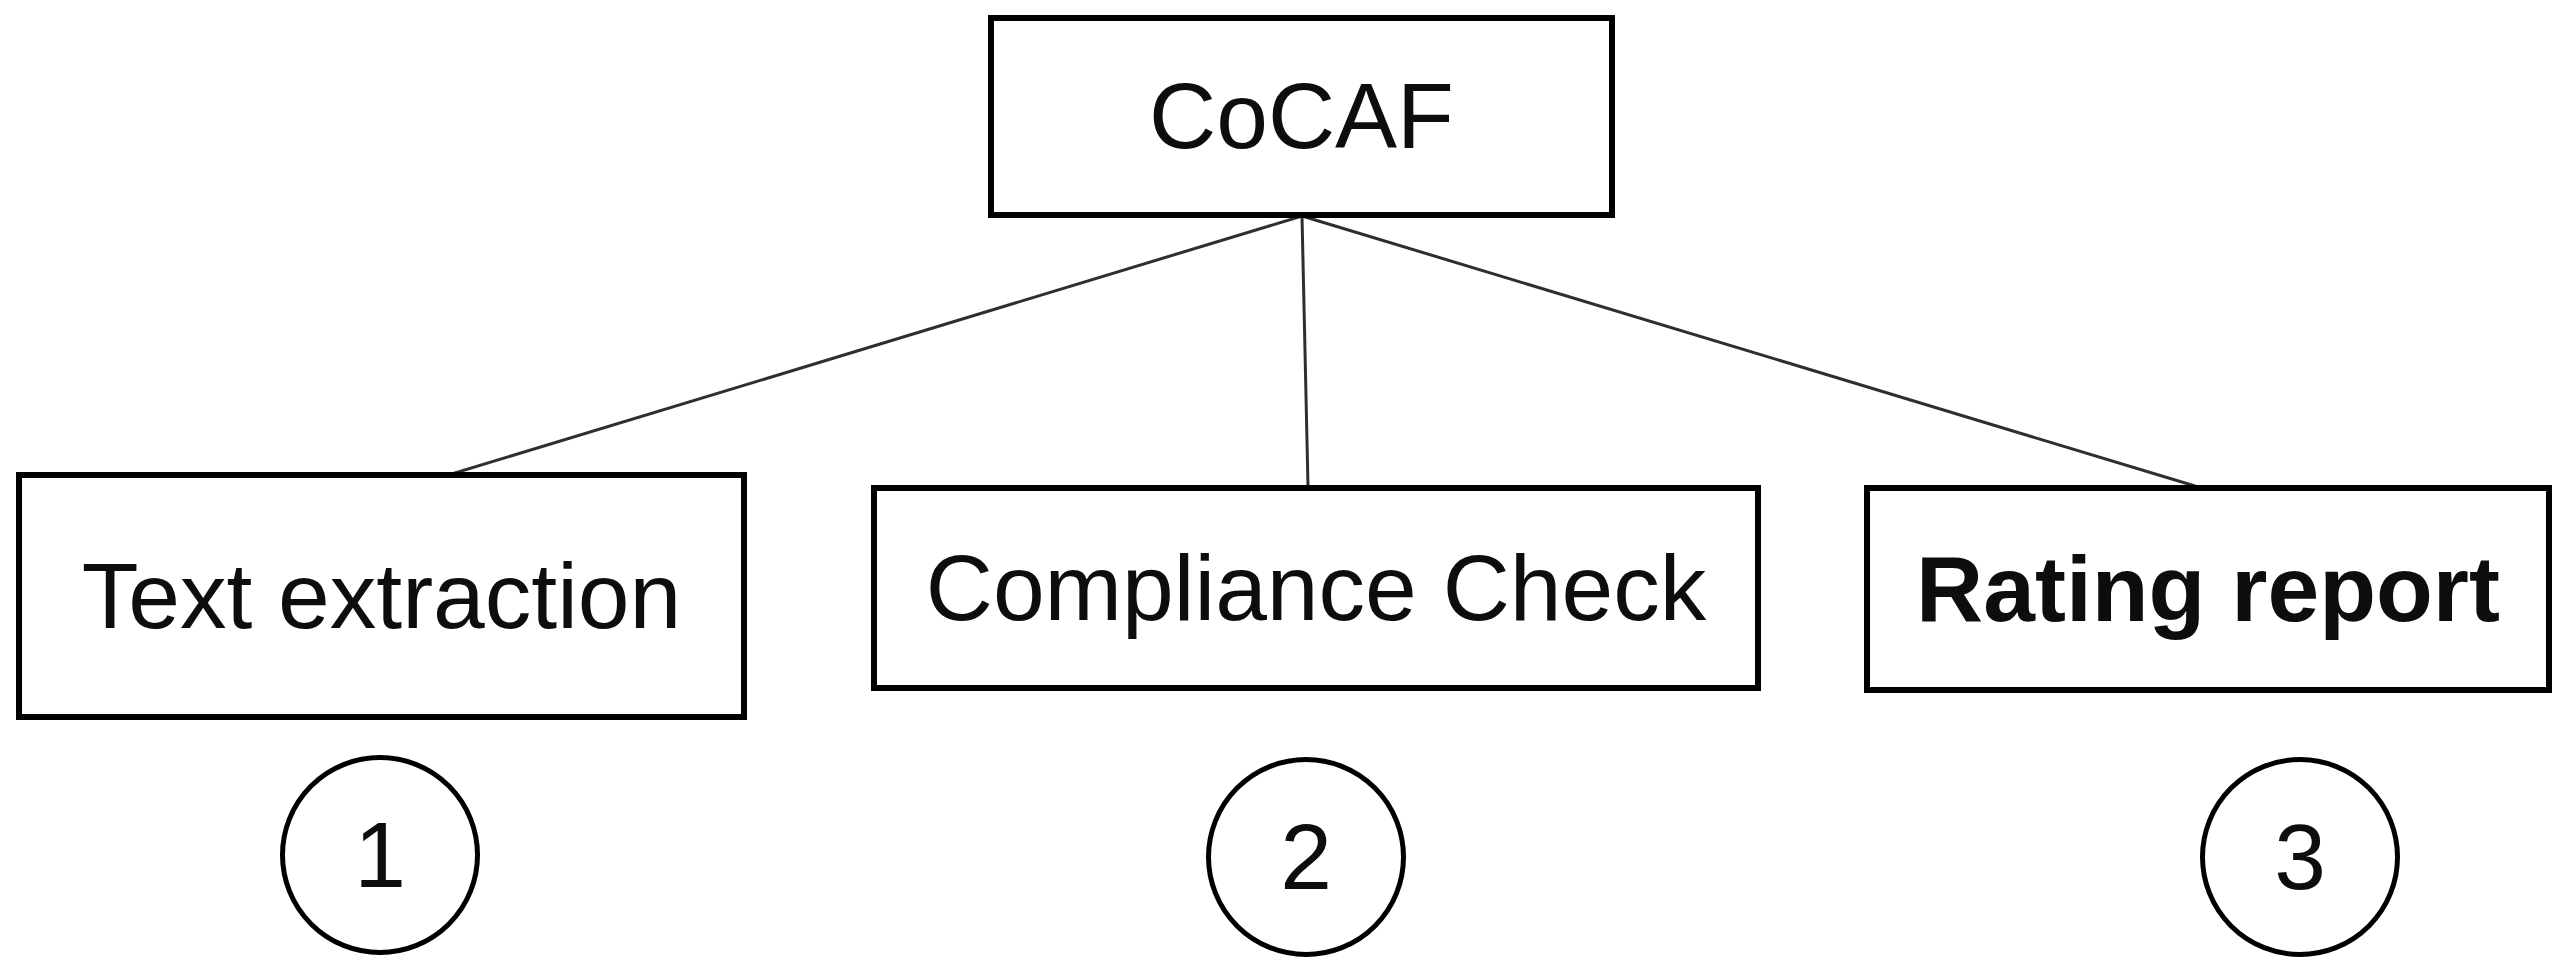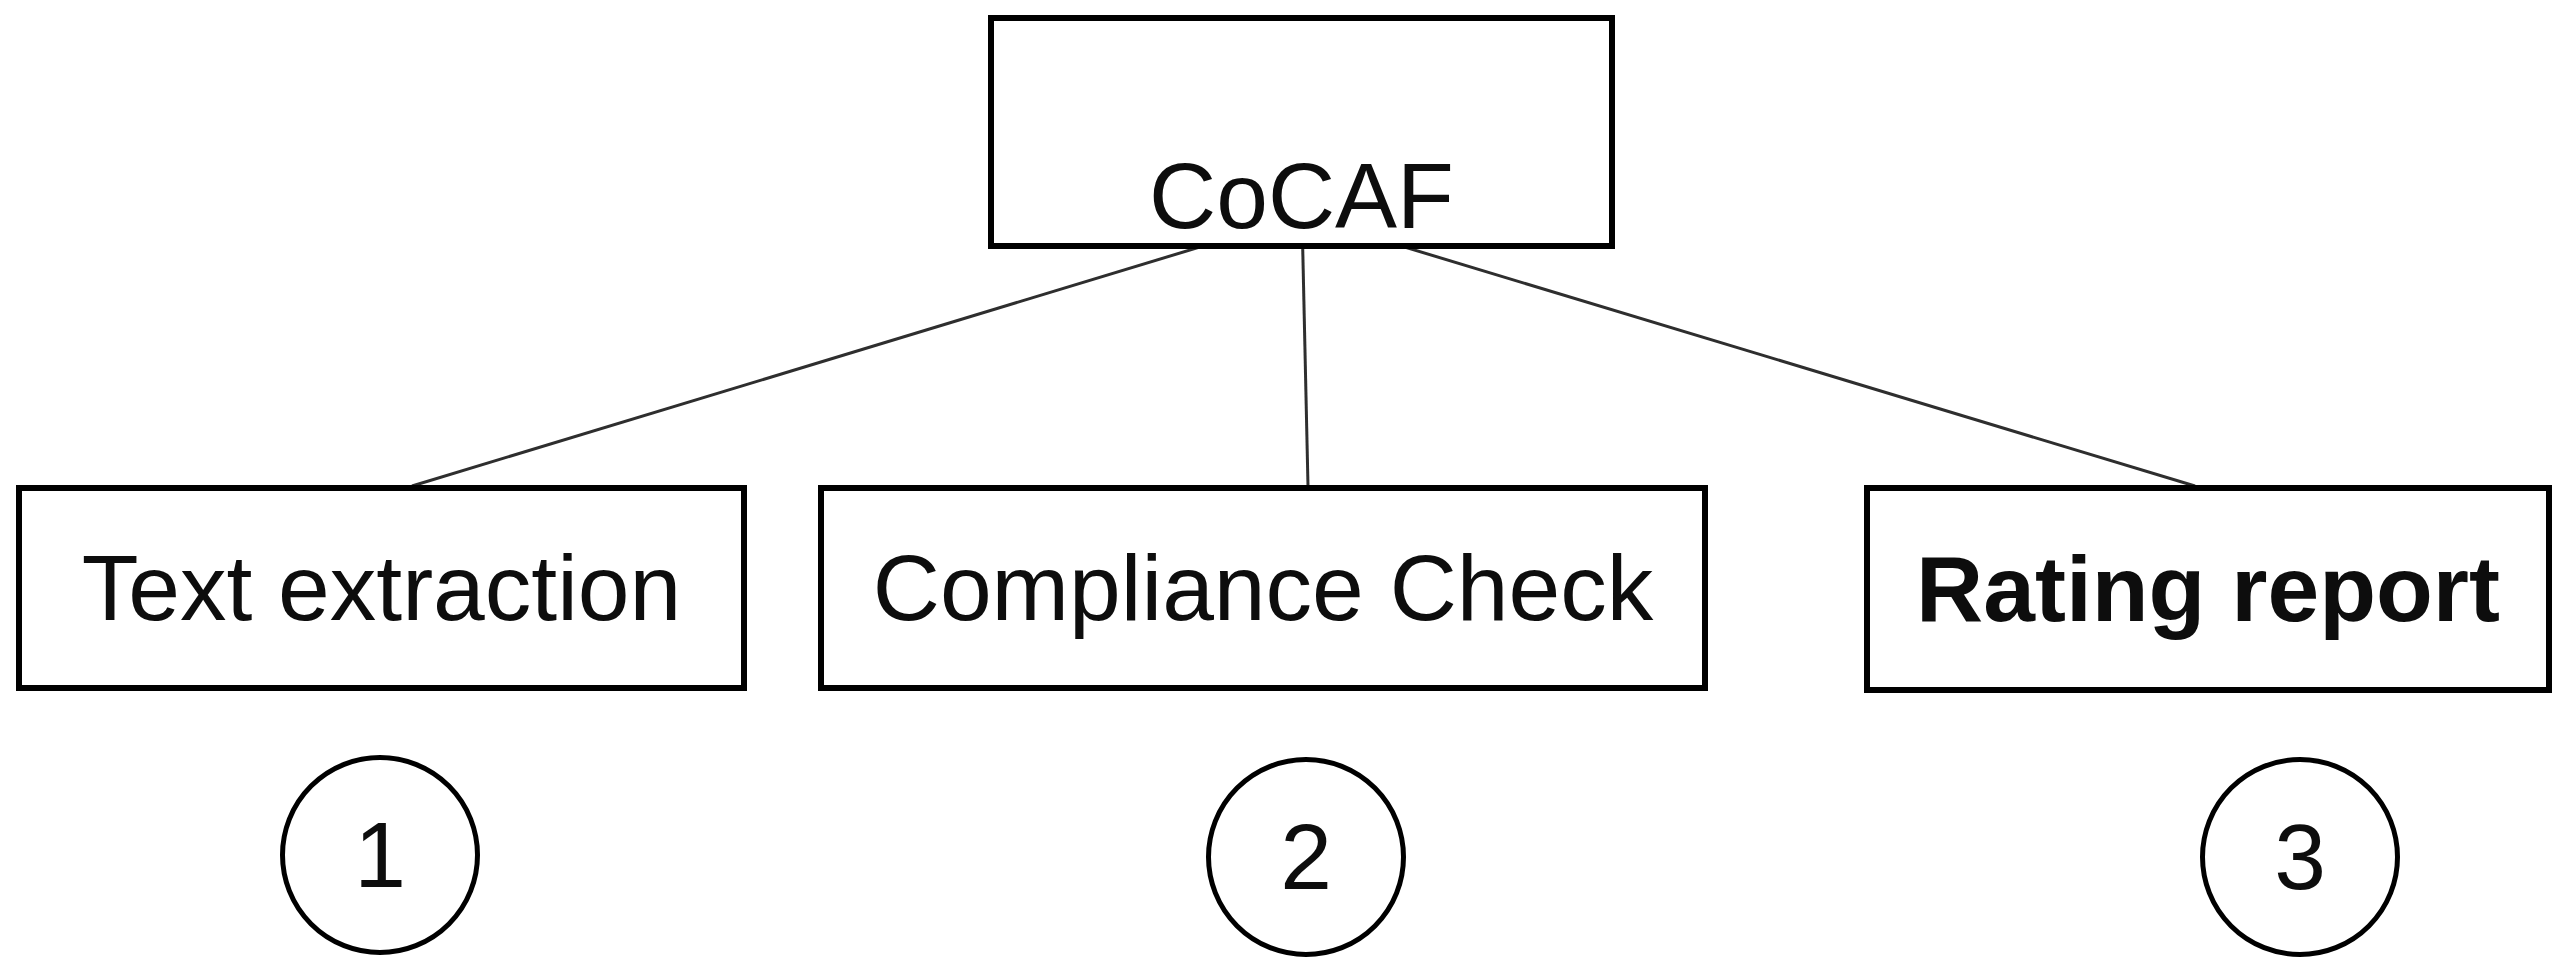--- a/index.html
+++ b/index.html
@@ -33,23 +33,23 @@
     background: var(--node-fill);
     border: 6px solid var(--node-border);
     display: flex;
     align-items: center;
     justify-content: center;
     font-size: 93px;
     line-height: 1;
     color: var(--text);
     white-space: nowrap;
   }
-  .node-root  { left: 988px;  top: 15px;  width: 627px; height: 234px; align-items: flex-end; }
-  .node-c1    { left: 16px;   top: 485px; width: 731px; height: 206px; }
-  .node-c2    { left: 818px;  top: 485px; width: 890px; height: 206px; }
+  .node-root  { left: 988px;  top: 15px;  width: 627px; height: 203px; }
+  .node-c1    { left: 16px;   top: 472px; width: 731px; height: 248px; }
+  .node-c2    { left: 871px;  top: 485px; width: 890px; height: 206px; }
   .node-c3    { left: 1864px; top: 485px; width: 688px; height: 208px; font-weight: bold; }
   .step-circle {
     position: absolute;
     width: 200px;
     height: 200px;
     border: 5px solid var(--node-border);
     border-radius: 50%;
     background: var(--node-fill);
     display: flex;
     align-items: center;

